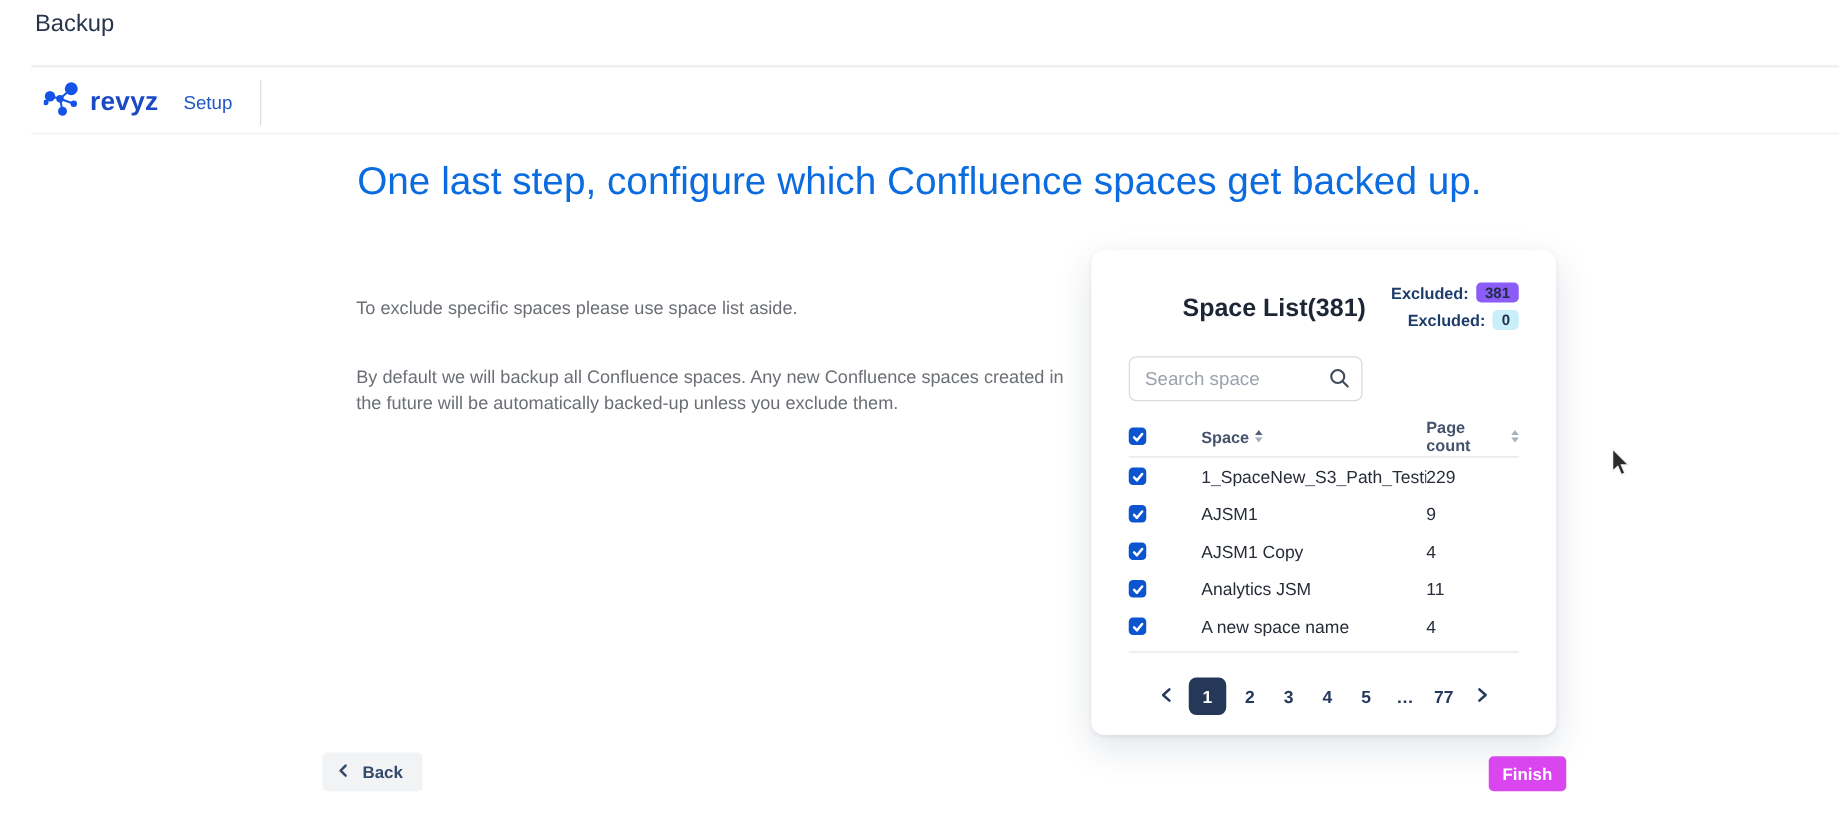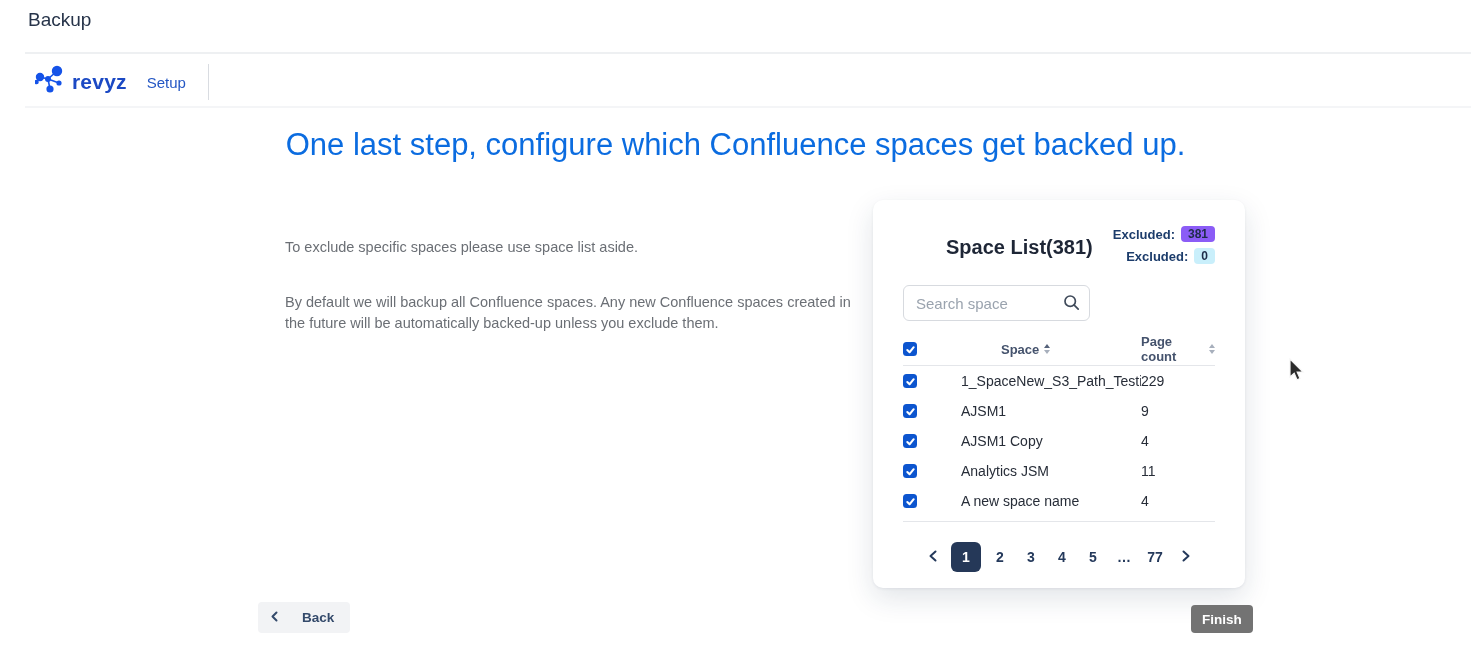--- a/index.html
+++ b/index.html
@@ -40,21 +40,21 @@
   .search-wrap { margin-top:15px; position:relative; width:187px; }
   .search-wrap input { width:100%; height:36px; border:1px solid #d7dadf; border-radius:6px;
                        padding:0 34px 0 12px; font-size:15px; color:#701a75;
                        font-family:"Liberation Sans", sans-serif; outline:none; }
   .search-wrap input::placeholder { color:#9aa3ae; }
   .search-icon { position:absolute; right:10px; top:9px; }
 
   
   .table { margin-top:12px; }
   .trow { display:grid; grid-template-columns:58px 1fr 74px; align-items:center; height:30px; }
-  .trow.head { height:32px;gap:40px; }
+  .trow.head { height:32px; }
   .th { font-size:13px; font-weight:bold; color:#45536d; display:flex; align-items:center; cursor:pointer; }
   .divider { height:1px; background:#e4e6ea; }
   .cell-name { font-size:14px; color:#272d38; white-space:nowrap; overflow:hidden; padding-right:4px; }
   .cell-count { font-size:14px; color:#272d38; }
   .cb { width:14px; height:14px; background:#0c55cf; border-radius:3.5px;
         display:flex; align-items:center; justify-content:center; cursor:pointer; }
   .car { display:inline-flex; flex-direction:column; gap:2px; margin-left:5px; }
   .car b { width:0; height:0; border-left:3.5px solid transparent; border-right:3.5px solid transparent; display:block; }
   .car .up { border-bottom:4px solid #a7afbc; }
   .car .dn { border-top:4px solid #a7afbc; }
@@ -62,25 +62,25 @@
 
   
   .pagination { margin-top:20px; display:flex; align-items:center; justify-content:center;
                 gap:7px; color:#24395b; font-weight:bold; font-size:14px; }
   .page { min-width:24px; height:26px; display:flex; align-items:center; justify-content:center;
           border-radius:6px; cursor:pointer; }
   .page.active { background:#253858; color:#fff; min-width:30px; height:30px; }
   .pg-nav { display:flex; align-items:center; justify-content:center; width:22px; height:26px; cursor:pointer; }
 
   
-  .back-btn { left:258px; top:602px; height:31px; display:flex; align-items:center; gap:23px;
+  .back-btn { left:258px; top:602px; height:31px; display:flex; align-items:center; gap:11px;
               background:#f2f3f5; border:none; border-radius:4px; padding:0 16px 0 12px;
               color:#344a6b; font-weight:bold; font-size:13.5px; cursor:pointer;
               font-family:"Liberation Sans", sans-serif; }
-  .finish-btn { left:1191px; top:605px; height:28px; background:#737373; border:none;
+  .finish-btn { left:1191px; top:605px; height:28px; background:#d946ef; border:none;
                 border-radius:4px; padding:0 11px; color:#fff; font-weight:bold; font-size:13.5px;
                 cursor:pointer; font-family:"Liberation Sans", sans-serif; }
 
   .cursor { left:1286px; top:358px; pointer-events:none; }
 </style>
 </head>
 <body>
 
 <div class="abs page-title">Backup</div>
 <div class="abs rule-top"></div>

